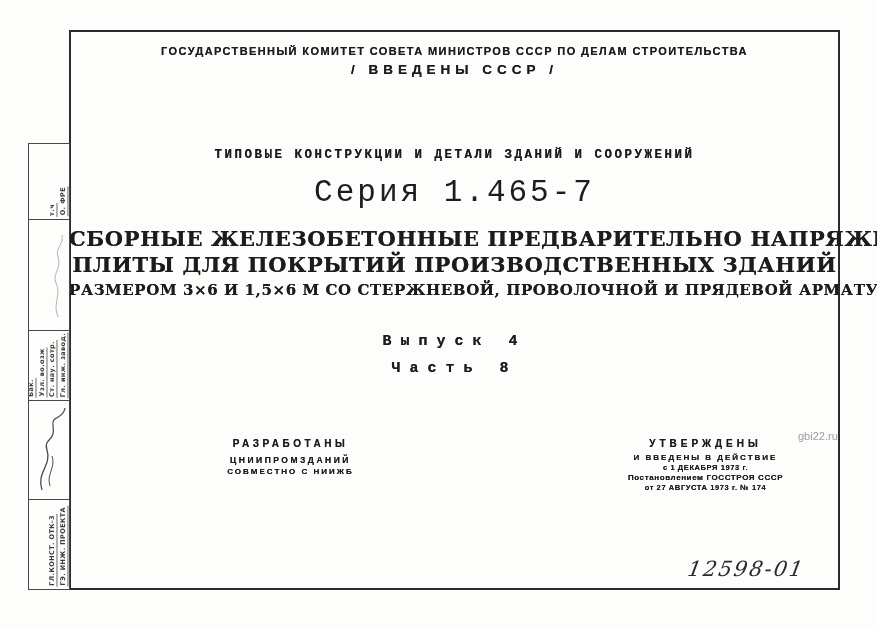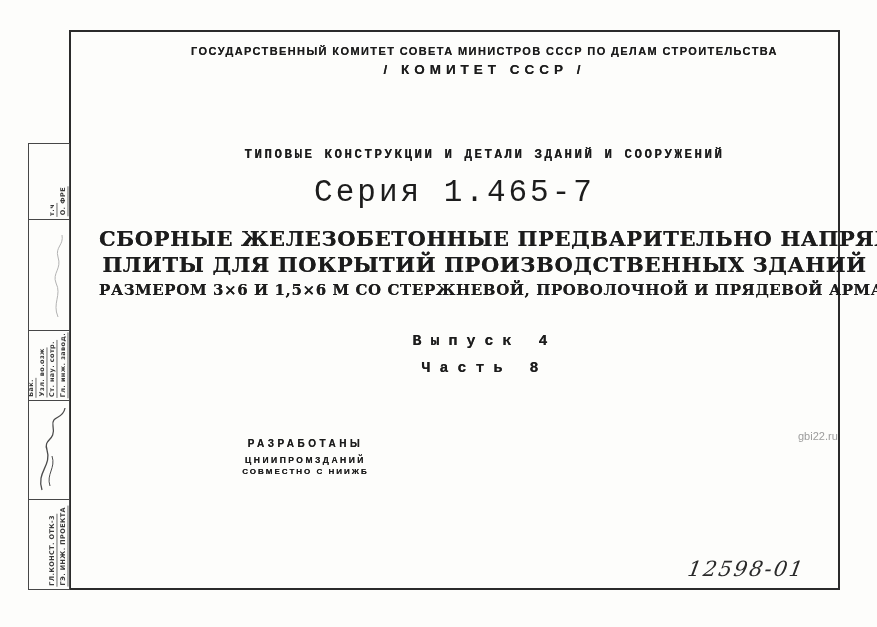--- a/index.html
+++ b/index.html
@@ -27,21 +27,21 @@
     box-sizing: border-box;
     border: 2px solid #2b2b2b;
   }
   .abs { position: absolute; }
   .centered {
     left: 69px;
     width: 771px;
     text-align: center;
     white-space: nowrap;
   }
-  .ink { text-shadow: 0 0 0.6px rgba(20,20,20,.8); margin-left: 30px; }
+  .ink { text-shadow: 0 0 0.6px rgba(20,20,20,.8); }
 
   .org-line1 {
     top: 45px;
     font: 700 11px "Liberation Sans", sans-serif;
     letter-spacing: 1.4px;
   }
   .org-line2 {
     top: 62px;
     font: 700 13.5px "Liberation Sans", sans-serif;
     letter-spacing: 5px;
@@ -155,38 +155,45 @@
   .scribble { align-self: center; }
 </style>
 </head>
 <body>
 
 <div class="page">
 
   <div class="frame"></div>
 
   <div class="abs centered ink org-line1">ГОСУДАРСТВЕННЫЙ КОМИТЕТ СОВЕТА МИНИСТРОВ СССР ПО ДЕЛАМ СТРОИТЕЛЬСТВА</div>
-  <div class="abs centered ink org-line2">/ КОМИТЕТ  СССР /</div>
+  <div class="abs centered ink org-line2">/ ВВЕДЕНЫ  СССР /</div>
 
   <div class="abs centered ink doc-type">ТИПОВЫЕ КОНСТРУКЦИИ И ДЕТАЛИ ЗДАНИЙ И СООРУЖЕНИЙ</div>
   <div class="abs centered series">Серия 1.465-7</div>
 
   <div class="abs centered ink title1">СБОРНЫЕ ЖЕЛЕЗОБЕТОННЫЕ ПРЕДВАРИТЕЛЬНО НАПРЯЖЕННЫЕ</div>
   <div class="abs centered ink title2">ПЛИТЫ ДЛЯ ПОКРЫТИЙ ПРОИЗВОДСТВЕННЫХ ЗДАНИЙ</div>
   <div class="abs centered ink title3">РАЗМЕРОМ 3×6 И 1,5×6 М СО СТЕРЖНЕВОЙ, ПРОВОЛОЧНОЙ И ПРЯДЕВОЙ АРМАТУРОЙ</div>
 
   <div class="abs centered ink issue">Выпуск 4</div>
   <div class="abs centered ink part">Часть 8</div>
 
   <div class="abs developed">
     <div class="l1 ink">РАЗРАБОТАНЫ</div>
     <div class="l2 ink">ЦНИИПРОМЗДАНИЙ</div>
     <div class="l3 ink">СОВМЕСТНО С НИИЖБ</div>
   </div>
 
+  <div class="abs approved">
+    <div class="l1 ink">УТВЕРЖДЕНЫ</div>
+    <div class="l2 ink">И ВВЕДЕНЫ В ДЕЙСТВИЕ</div>
+    <div class="l3 ink">с 1 ДЕКАБРЯ 1973 г.</div>
+    <div class="l4 ink">Постановлением ГОССТРОЯ СССР</div>
+    <div class="l5 ink">от 27 АВГУСТА 1973 г.  № 174</div>
+  </div>
 
   <div class="abs doc-number">12598-01</div>
 
   <div class="abs watermark">gbi22.ru</div>
 
   <div class="stamp">
     <div class="cell c1">
       <span class="vtext">т.ч</span>
       <span class="vtext">О. ФРЕ</span>
     </div>

